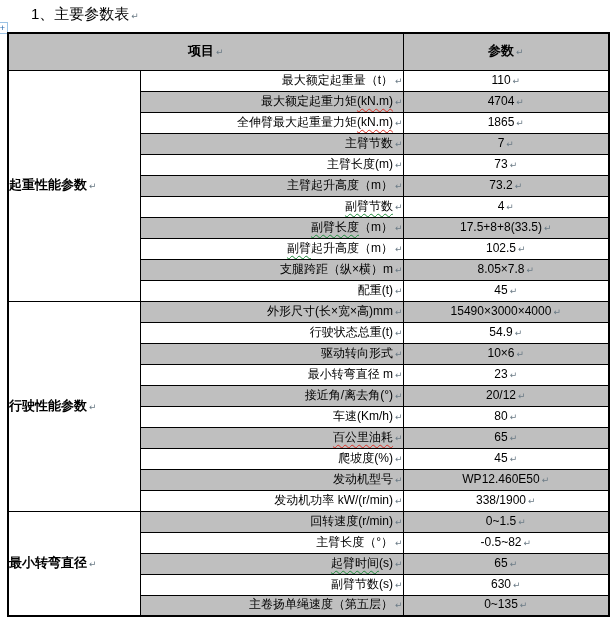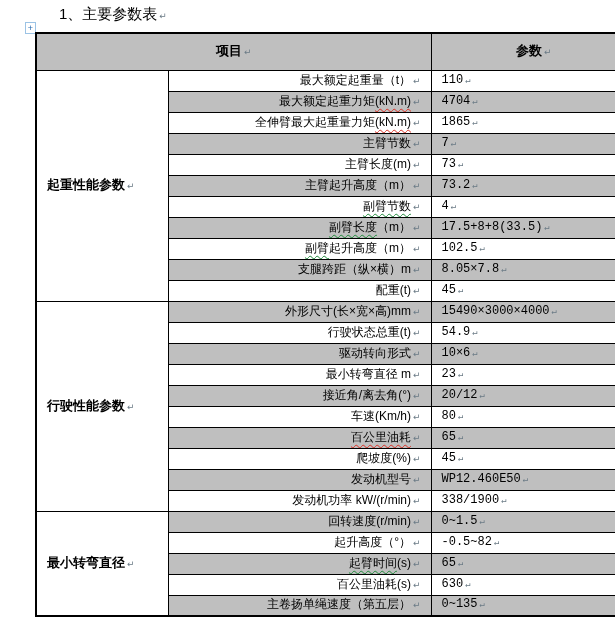--- a/index.html
+++ b/index.html
@@ -4,21 +4,21 @@
 <style>
   * { box-sizing: border-box; }
   html, body {
     margin: 0; padding: 0;
     width: 615px; height: 634px;
     background: #ffffff;
     font-family: "Liberation Sans", "DejaVu Sans", sans-serif;
     color: #000;
     overflow: hidden;
   }
-  #page { position: relative; width: 543px; height: 634px; margin-left: 28px; }
+  #page { position: relative; width: 543px; height: 634px; }
 
   .doc-title {
     position: absolute; left: 31px; top: 5px;
     font-size: 15px; color: #000; white-space: nowrap;
   }
 
   .pmark {
     font-size: 9px; color: #6b7b86; margin-left: 2px;
     vertical-align: baseline; font-weight: normal;
   }
@@ -37,41 +37,41 @@
     border-collapse: collapse; table-layout: fixed;
     border: 2px solid #000;
   }
   col.c-group { width: 132px; }
   col.c-item  { width: 263px; }
   col.c-value { width: 206px; }
 
   th, td {
     border: 1px solid #000;
     font-size: 12px;
-    padding: 0 10px;
+    padding: 0 0;
     height: 21px;
     line-height: 15px;
     overflow: hidden;
     white-space: nowrap;
     vertical-align: middle;
   }
   th {
     height: 37px;
     background: #bfbfbf;
     font-weight: bold;
     font-size: 13px;
     text-align: center;
   }
   td.group {
     background: #ffffff;
     font-weight: bold;
     font-size: 13px;
   }
   td.item { text-align: right; }
-  td.value { text-align: left; font-family: Liberation Mono, monospace; }
+  td.value { text-align: center; }
   tr.shaded td.item, tr.shaded td.value { background: #bfbfbf; }
 
   .wavy-red {
     text-decoration-line: underline;
     text-decoration-style: wavy;
     text-decoration-color: #d93025;
     text-decoration-thickness: 1px;
     text-underline-offset: 3px;
   }
   .wavy-green {
@@ -197,29 +197,29 @@
         <tr>
           <td class="item"><span>发动机功率 kW/(r/min)</span><span class="pmark">↵</span></td>
           <td class="value"><span>338/1900</span><span class="pmark">↵</span></td>
         </tr>
         <tr class="shaded">
           <td class="group" rowspan="5"><span>最小转弯直径</span><span class="pmark">↵</span></td>
           <td class="item"><span>回转速度(r/min)</span><span class="pmark">↵</span></td>
           <td class="value"><span>0~1.5</span><span class="pmark">↵</span></td>
         </tr>
         <tr>
-          <td class="item"><span>起升高度（°）</span><span class="pmark">↵</span></td>
+          <td class="item"><span>主臂长度（°）</span><span class="pmark">↵</span></td>
           <td class="value"><span>-0.5~82</span><span class="pmark">↵</span></td>
         </tr>
         <tr class="shaded">
           <td class="item"><span class="wavy-green">起臂时间</span><span>(s)</span><span class="pmark">↵</span></td>
           <td class="value"><span>65</span><span class="pmark">↵</span></td>
         </tr>
         <tr>
-          <td class="item"><span>百公里油耗(s)</span><span class="pmark">↵</span></td>
+          <td class="item"><span>副臂节数(s)</span><span class="pmark">↵</span></td>
           <td class="value"><span>630</span><span class="pmark">↵</span></td>
         </tr>
         <tr class="shaded">
           <td class="item"><span>主卷扬单绳速度（第五层）</span><span class="pmark">↵</span></td>
           <td class="value"><span>0~135</span><span class="pmark">↵</span></td>
         </tr>
       </tbody>
   </table>
 
 </div>

